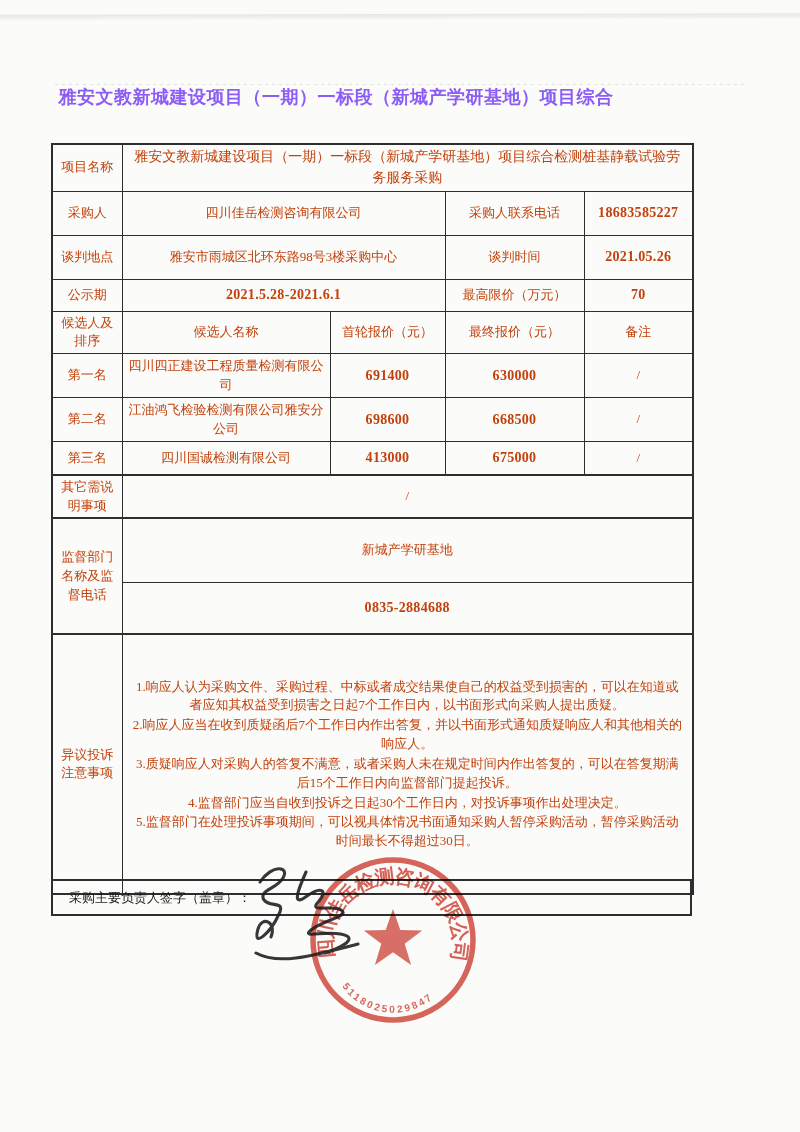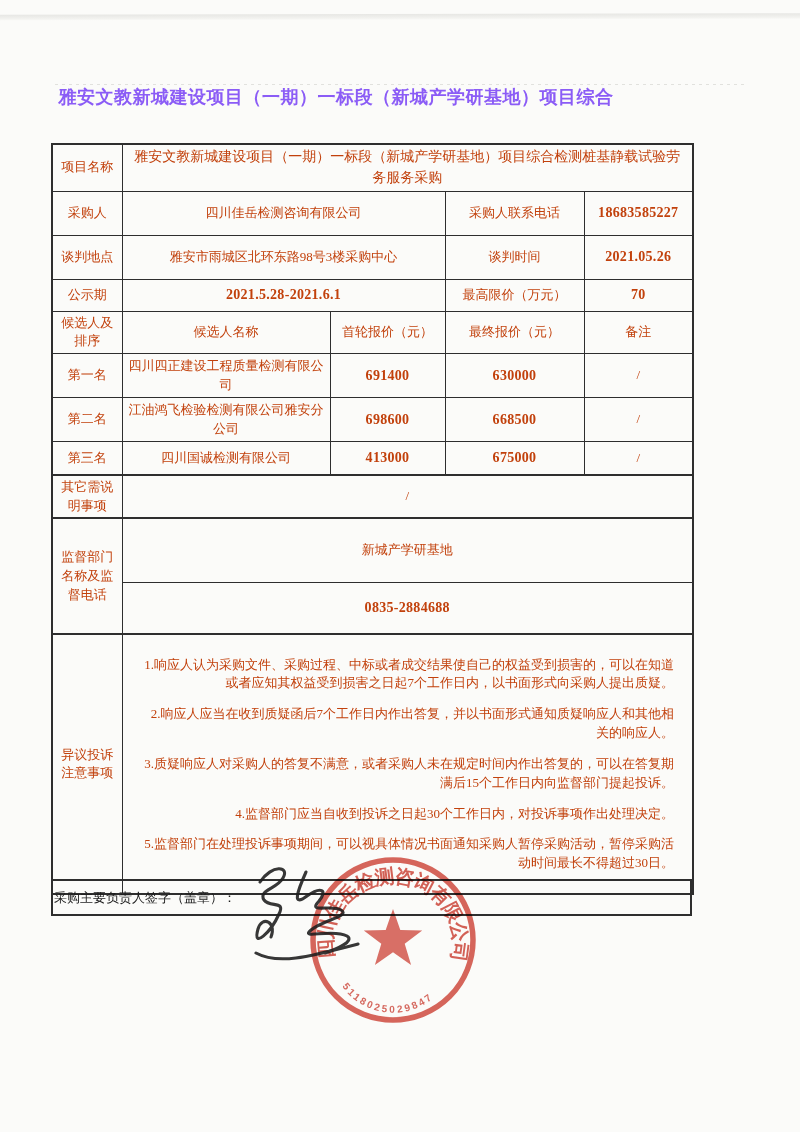--- a/index.html
+++ b/index.html
@@ -39,25 +39,25 @@
   td.lab{text-align:left;padding:2px 7px;}
   td.lab-c{text-align:center;padding:2px 7px;}
   td.projcell{font-size:14px;line-height:1.55;}
   td.namecell{padding:2px 14px;}
   td.num{font-size:14px;letter-spacing:.3px;font-weight:bold;}
   tr.thick-top td{border-top-width:2.2px;}
   td.objcell{
     text-align:left;vertical-align:middle;padding:12px 9px;
     font-size:13px;line-height:21px;
   }
-  .obj-item{margin:12px;text-align:right;}
+  .obj-item{margin:1px;}
   .sig-row{
     position:absolute;left:51px;top:879px;width:641px;height:37px;
     border:2.2px solid #2e2e2e;box-sizing:border-box;
-    display:flex;align-items:center;padding-left:1px;
+    display:flex;align-items:center;padding-left:16px;
     font-size:13px;background:transparent;
   }
   .sig-svg{position:absolute;left:246px;top:856px;z-index:6;}
   .stamp-svg{position:absolute;left:301px;top:848px;z-index:5;mix-blend-mode:multiply;opacity:.92;}
   .stamp-text{font-family:"Liberation Sans","DejaVu Sans",sans-serif;font-weight:bold;}
 </style>
 </head>
 <body>
 
 <div class="scan-streak"></div>

